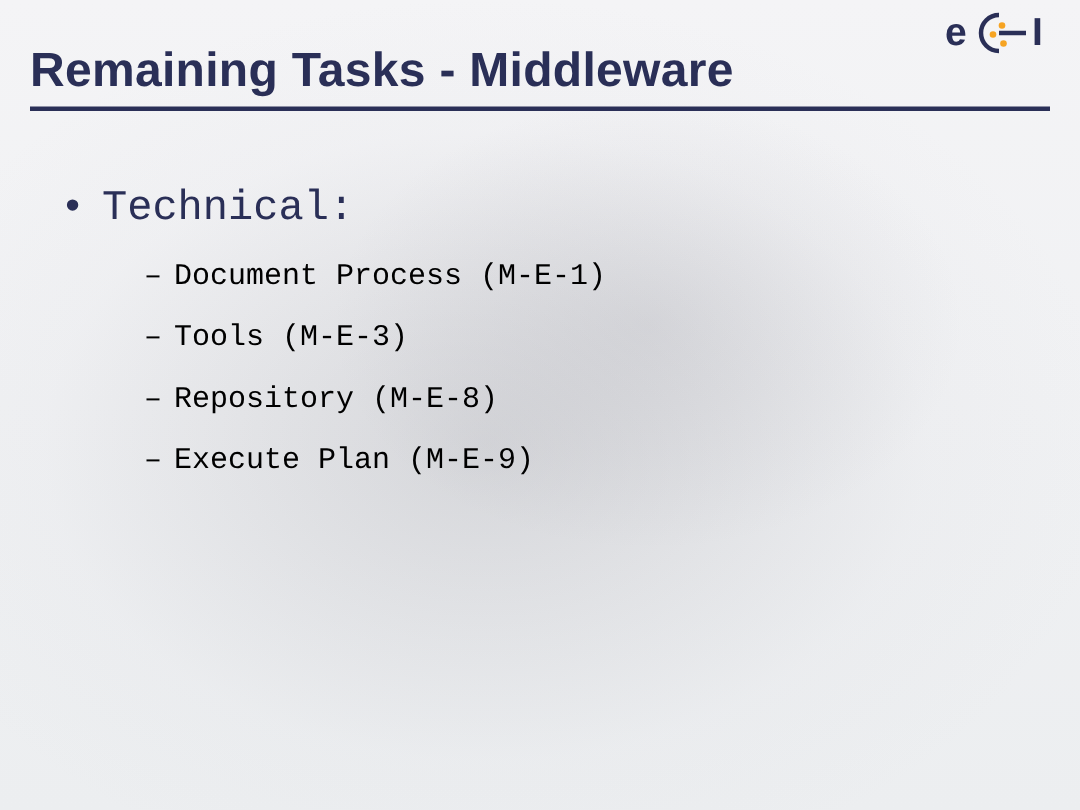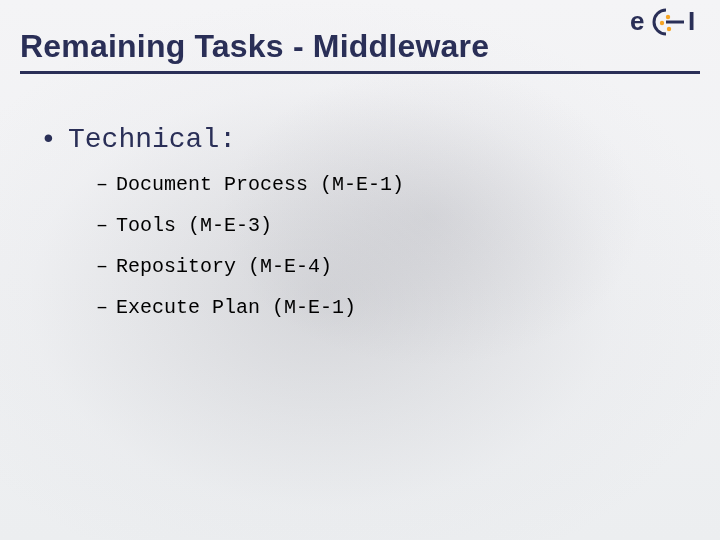--- a/index.html
+++ b/index.html
@@ -92,21 +92,21 @@
       <span class="bullet">•</span><span>Technical:</span>
     </div>
     <div class="lvl2">
       <span class="dash">–</span><span>Document Process (M-E-1)</span>
     </div>
 
     <div class="lvl2">
       <span class="dash">–</span><span>Tools (M-E-3)</span>
     </div>
     <div class="lvl2">
-      <span class="dash">–</span><span>Repository (M-E-4)</span>
+      <span class="dash">–</span><span>Repository (M-E-8)</span>
     </div>
 
     <div class="lvl2">
-      <span class="dash">–</span><span>Execute Plan (M-E-1)</span>
+      <span class="dash">–</span><span>Execute Plan (M-E-9)</span>
     </div>
 
   </div>
 </div>
 
 </body></html>

